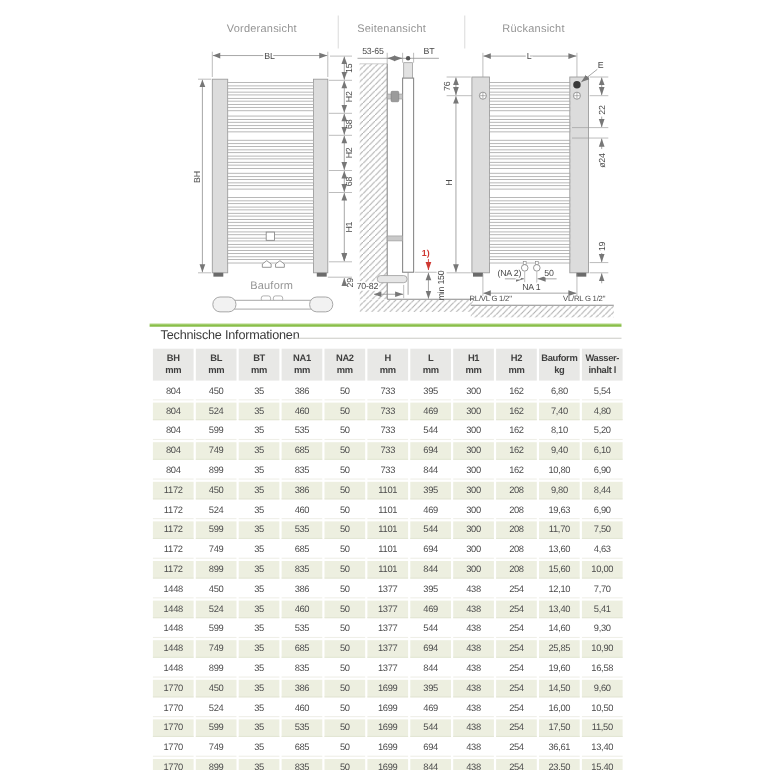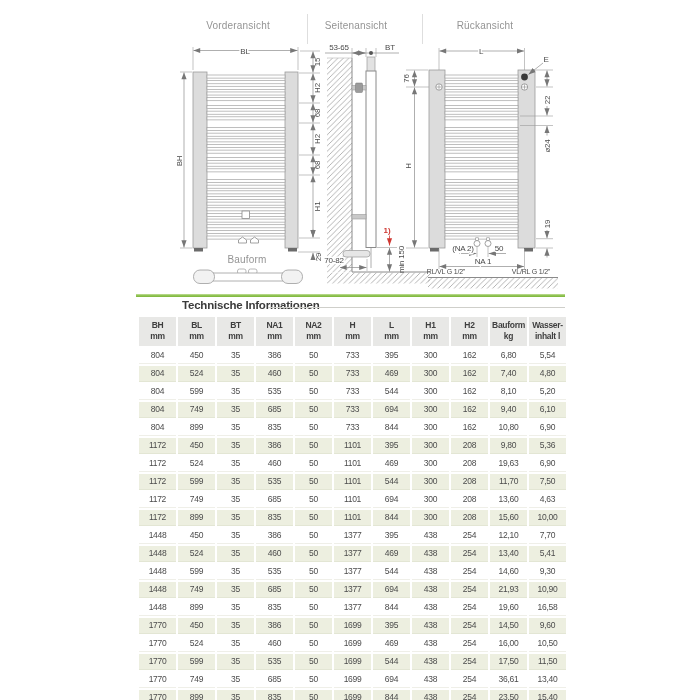--- a/index.html
+++ b/index.html
@@ -6,22 +6,22 @@
   .page{position:relative;width:672px;height:700px;background:#fff;overflow:hidden;
         font-family:"Liberation Sans",sans-serif;}
   svg text{font-family:"Liberation Sans",sans-serif;}
   .vt{font-size:10px;fill:#949494;letter-spacing:.2px;}
   .dt{font-size:8px;fill:#4a4a4a;letter-spacing:-.2px;}
   .dt7{font-size:7px;fill:#4a4a4a;letter-spacing:-.2px;}
   .red{font-size:8px;fill:#cf3832;font-weight:bold;}
   .wb{paint-order:stroke;stroke:#ffffff;stroke-width:3px;}
   .green-rule{position:absolute;left:136px;top:294px;width:429px;height:3px;
       background:linear-gradient(180deg,#c3de9e 0%,#8cc14c 55%,#7fb63e 100%);}
-  .sec-title{position:absolute;left:146px;top:299px;font-size:11.5px;font-weight:bold;
-      color:#3b3b3b;letter-spacing:-.2px;margin-left:36px;}
+  .sec-title{position:absolute;left:146px;top:299px;font-size:11.5px;font-weight:normal;
+      color:#3b3b3b;letter-spacing:-.2px;}
   .sec-rule{position:absolute;left:268px;top:307px;width:297px;height:1px;background:#cfcfca;}
   .tbl{position:absolute;left:139px;top:317px;width:427px;}
   .thead,.tbody{display:grid;grid-template-columns:repeat(11,1fr);gap:2px;}
   .tbody{margin-top:2px;}
   .th{background:#e8e8e6;text-align:center;font-size:8.5px;font-weight:bold;color:#3f3f3f;
       padding:3px 0 4px 0;line-height:1.3;letter-spacing:-.3px;}
   .th span{display:block;}
   .td{height:15px;line-height:15px;text-align:center;font-size:8.5px;color:#4c4c4c;
       background:#fff;letter-spacing:-.3px;border-bottom:1px solid #efefe8;}
   .td.shade{background:#edefe0;border-bottom:1px solid #e3e6d4;}
@@ -395,21 +395,21 @@
         <div class="td shade">1172</div>
         <div class="td shade">450</div>
         <div class="td shade">35</div>
         <div class="td shade">386</div>
         <div class="td shade">50</div>
         <div class="td shade">1101</div>
         <div class="td shade">395</div>
         <div class="td shade">300</div>
         <div class="td shade">208</div>
         <div class="td shade">9,80</div>
-        <div class="td shade">5,36</div>
+        <div class="td shade">8,44</div>
         <div class="td">1172</div>
         <div class="td">524</div>
         <div class="td">35</div>
         <div class="td">460</div>
         <div class="td">50</div>
         <div class="td">1101</div>
         <div class="td">469</div>
         <div class="td">300</div>
         <div class="td">208</div>
         <div class="td">19,63</div>
@@ -482,21 +482,21 @@
         <div class="td">9,30</div>
         <div class="td shade">1448</div>
         <div class="td shade">749</div>
         <div class="td shade">35</div>
         <div class="td shade">685</div>
         <div class="td shade">50</div>
         <div class="td shade">1377</div>
         <div class="td shade">694</div>
         <div class="td shade">438</div>
         <div class="td shade">254</div>
-        <div class="td shade">21,93</div>
+        <div class="td shade">25,85</div>
         <div class="td shade">10,90</div>
         <div class="td">1448</div>
         <div class="td">899</div>
         <div class="td">35</div>
         <div class="td">835</div>
         <div class="td">50</div>
         <div class="td">1377</div>
         <div class="td">844</div>
         <div class="td">438</div>
         <div class="td">254</div>

